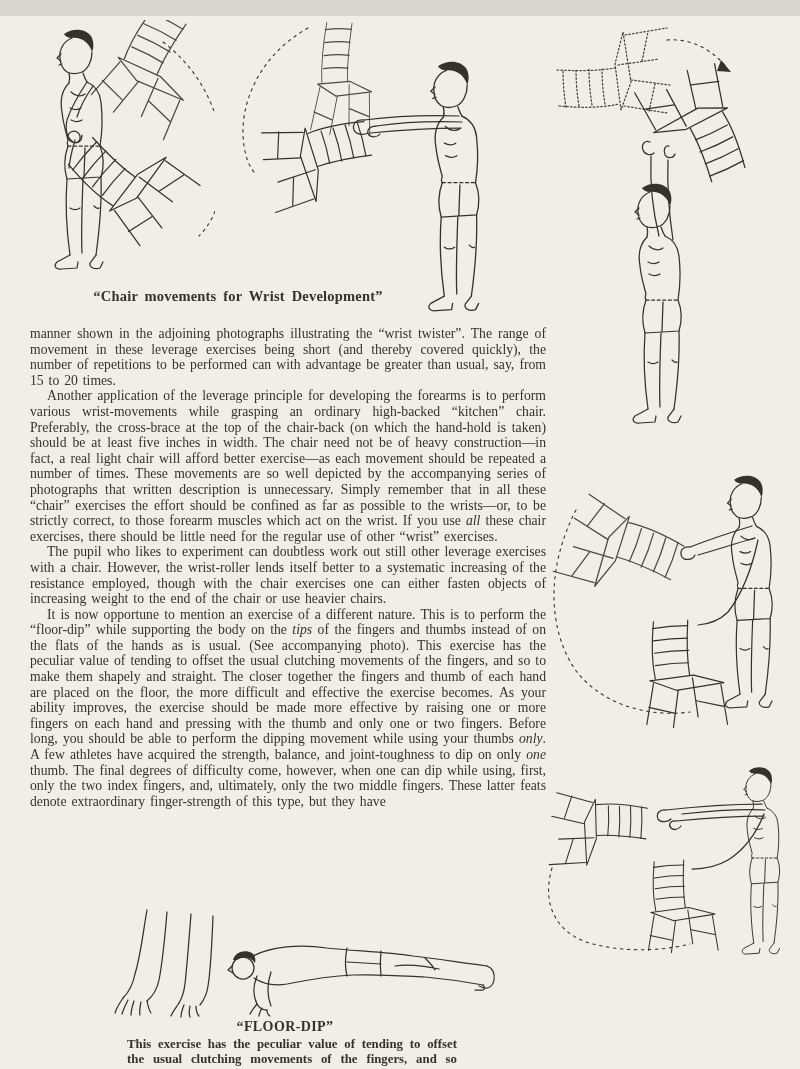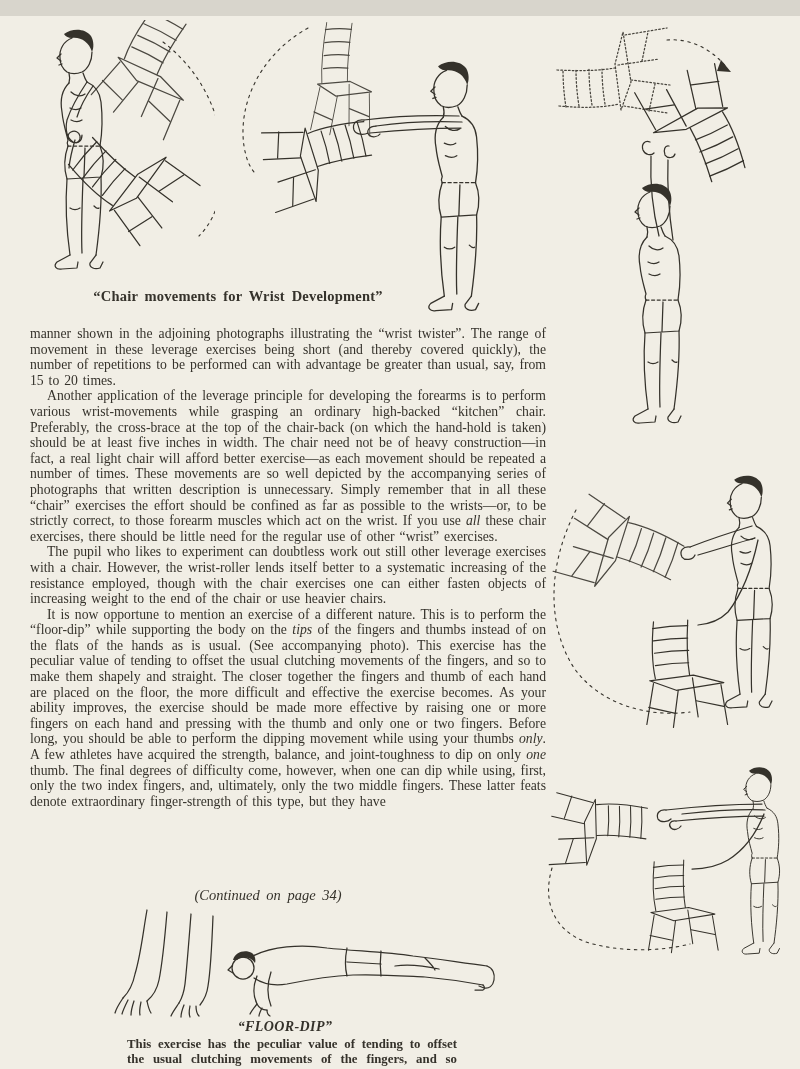--- a/index.html
+++ b/index.html
@@ -26,21 +26,21 @@
     font-size:13.7px; line-height:15.6px; text-align:justify; word-spacing:1.5px;
   }
   .body-text p { margin:0; text-indent:17px; }
   .body-text p:first-child { text-indent:0; }
   .continued {
     position:absolute; left:18px; top:871px; width:500px; text-align:center;
     font-style:italic; font-size:14.5px; word-spacing:3px;
   }
   .fd-title {
     position:absolute; left:120px; top:1003px; width:330px; text-align:center;
-    font-weight:bold; font-size:14px; letter-spacing:.4px;font-style:italic;
+    font-weight:bold; font-size:14px; letter-spacing:.4px;
   }
   .fd-caption {
     position:absolute; left:127px; top:1021px; width:330px; text-align:justify;
     font-weight:bold; font-size:12.8px; line-height:15px; word-spacing:2.5px;
   }
   .bottom-rule {
     position:absolute; left:25px; top:1060px; width:775px; height:4px;
     background:var(--rule); opacity:.85;
   }
 </style>
@@ -109,21 +109,20 @@
   </svg>
 
   <div class="caption-top">“Chair movements for Wrist Development”</div>
 
   <div class="body-text">
       <p><span>manner shown in the adjoining photographs illustrating the “wrist twister”. The range of movement in these leverage exercises being short (and thereby covered quickly), the number of repetitions to be performed can with advantage be greater than usual, say, from 15 to 20 times.</span></p>
       <p><span>Another application of the leverage principle for developing the forearms is to perform various wrist-movements while grasping an ordinary high-backed “kitchen” chair. Preferably, the cross-brace at the top of the chair-back (on which the hand-hold is taken) should be at least five inches in width. The chair need not be of heavy construction—in fact, a real light chair will afford better exercise—as each movement should be repeated a number of times. These movements are so well depicted by the accompanying series of photographs that written description is unnecessary. Simply remember that in all these “chair” exercises the effort should be confined as far as possible to the wrists—or, to be strictly correct, to those forearm muscles which act on the wrist. If you use </span><i>all</i><span> these chair exercises, there should be little need for the regular use of other “wrist” exercises.</span></p>
       <p><span>The pupil who likes to experiment can doubtless work out still other leverage exercises with a chair. However, the wrist-roller lends itself better to a systematic increasing of the resistance employed, though with the chair exercises one can either fasten objects of increasing weight to the end of the chair or use heavier chairs.</span></p>
       <p><span>It is now opportune to mention an exercise of a different nature. This is to perform the “floor-dip” while supporting the body on the </span><i>tips</i><span> of the fingers and thumbs instead of on the flats of the hands as is usual. (See accompanying photo). This exercise has the peculiar value of tending to offset the usual clutching movements of the fingers, and so to make them shapely and straight. The closer together the fingers and thumb of each hand are placed on the floor, the more difficult and effective the exercise becomes. As your ability improves, the exercise should be made more effective by raising one or more fingers on each hand and pressing with the thumb and only one or two fingers. Before long, you should be able to perform the dipping movement while using your thumbs </span><i>only</i><span>. A few athletes have acquired the strength, balance, and joint-toughness to dip on only </span><i>one</i><span> thumb. The final degrees of difficulty come, however, when one can dip while using, first, only the two index fingers, and, ultimately, only the two middle fingers. These latter feats denote extraordinary finger-strength of this type, but they have</span></p>
     </div>
-  <div class="continued">(Continued on page 34)</div>
 
   <svg class="fig" style="left:540px;top:428px" width="260" height="294" viewBox="0 0 260 294" aria-label="Man levering a chair upward behind a standing chair">
     <use href="#man-body" transform="translate(168,30) scale(0.97)"></use>
     <path d="M212,82 C192,88 168,96 150,103 M215,94 C197,99 176,106 158,111"></path>
     <path d="M150,103 C143,102 139,107 142,113 C145,117 153,116 155,111"></path>
     <path d="M218,96 C212,124 202,150 188,168 C180,176 170,180 158,181"></path>
     <use href="#chair" class="light" transform="translate(150,94) rotate(115)"></use>
     <use href="#chair" transform="translate(104,176) scale(0.95)"></use>
     <path class="dash-arc" d="M36,66 C8,120 6,180 34,224 C58,258 104,274 150,268"></path>
   </svg>

